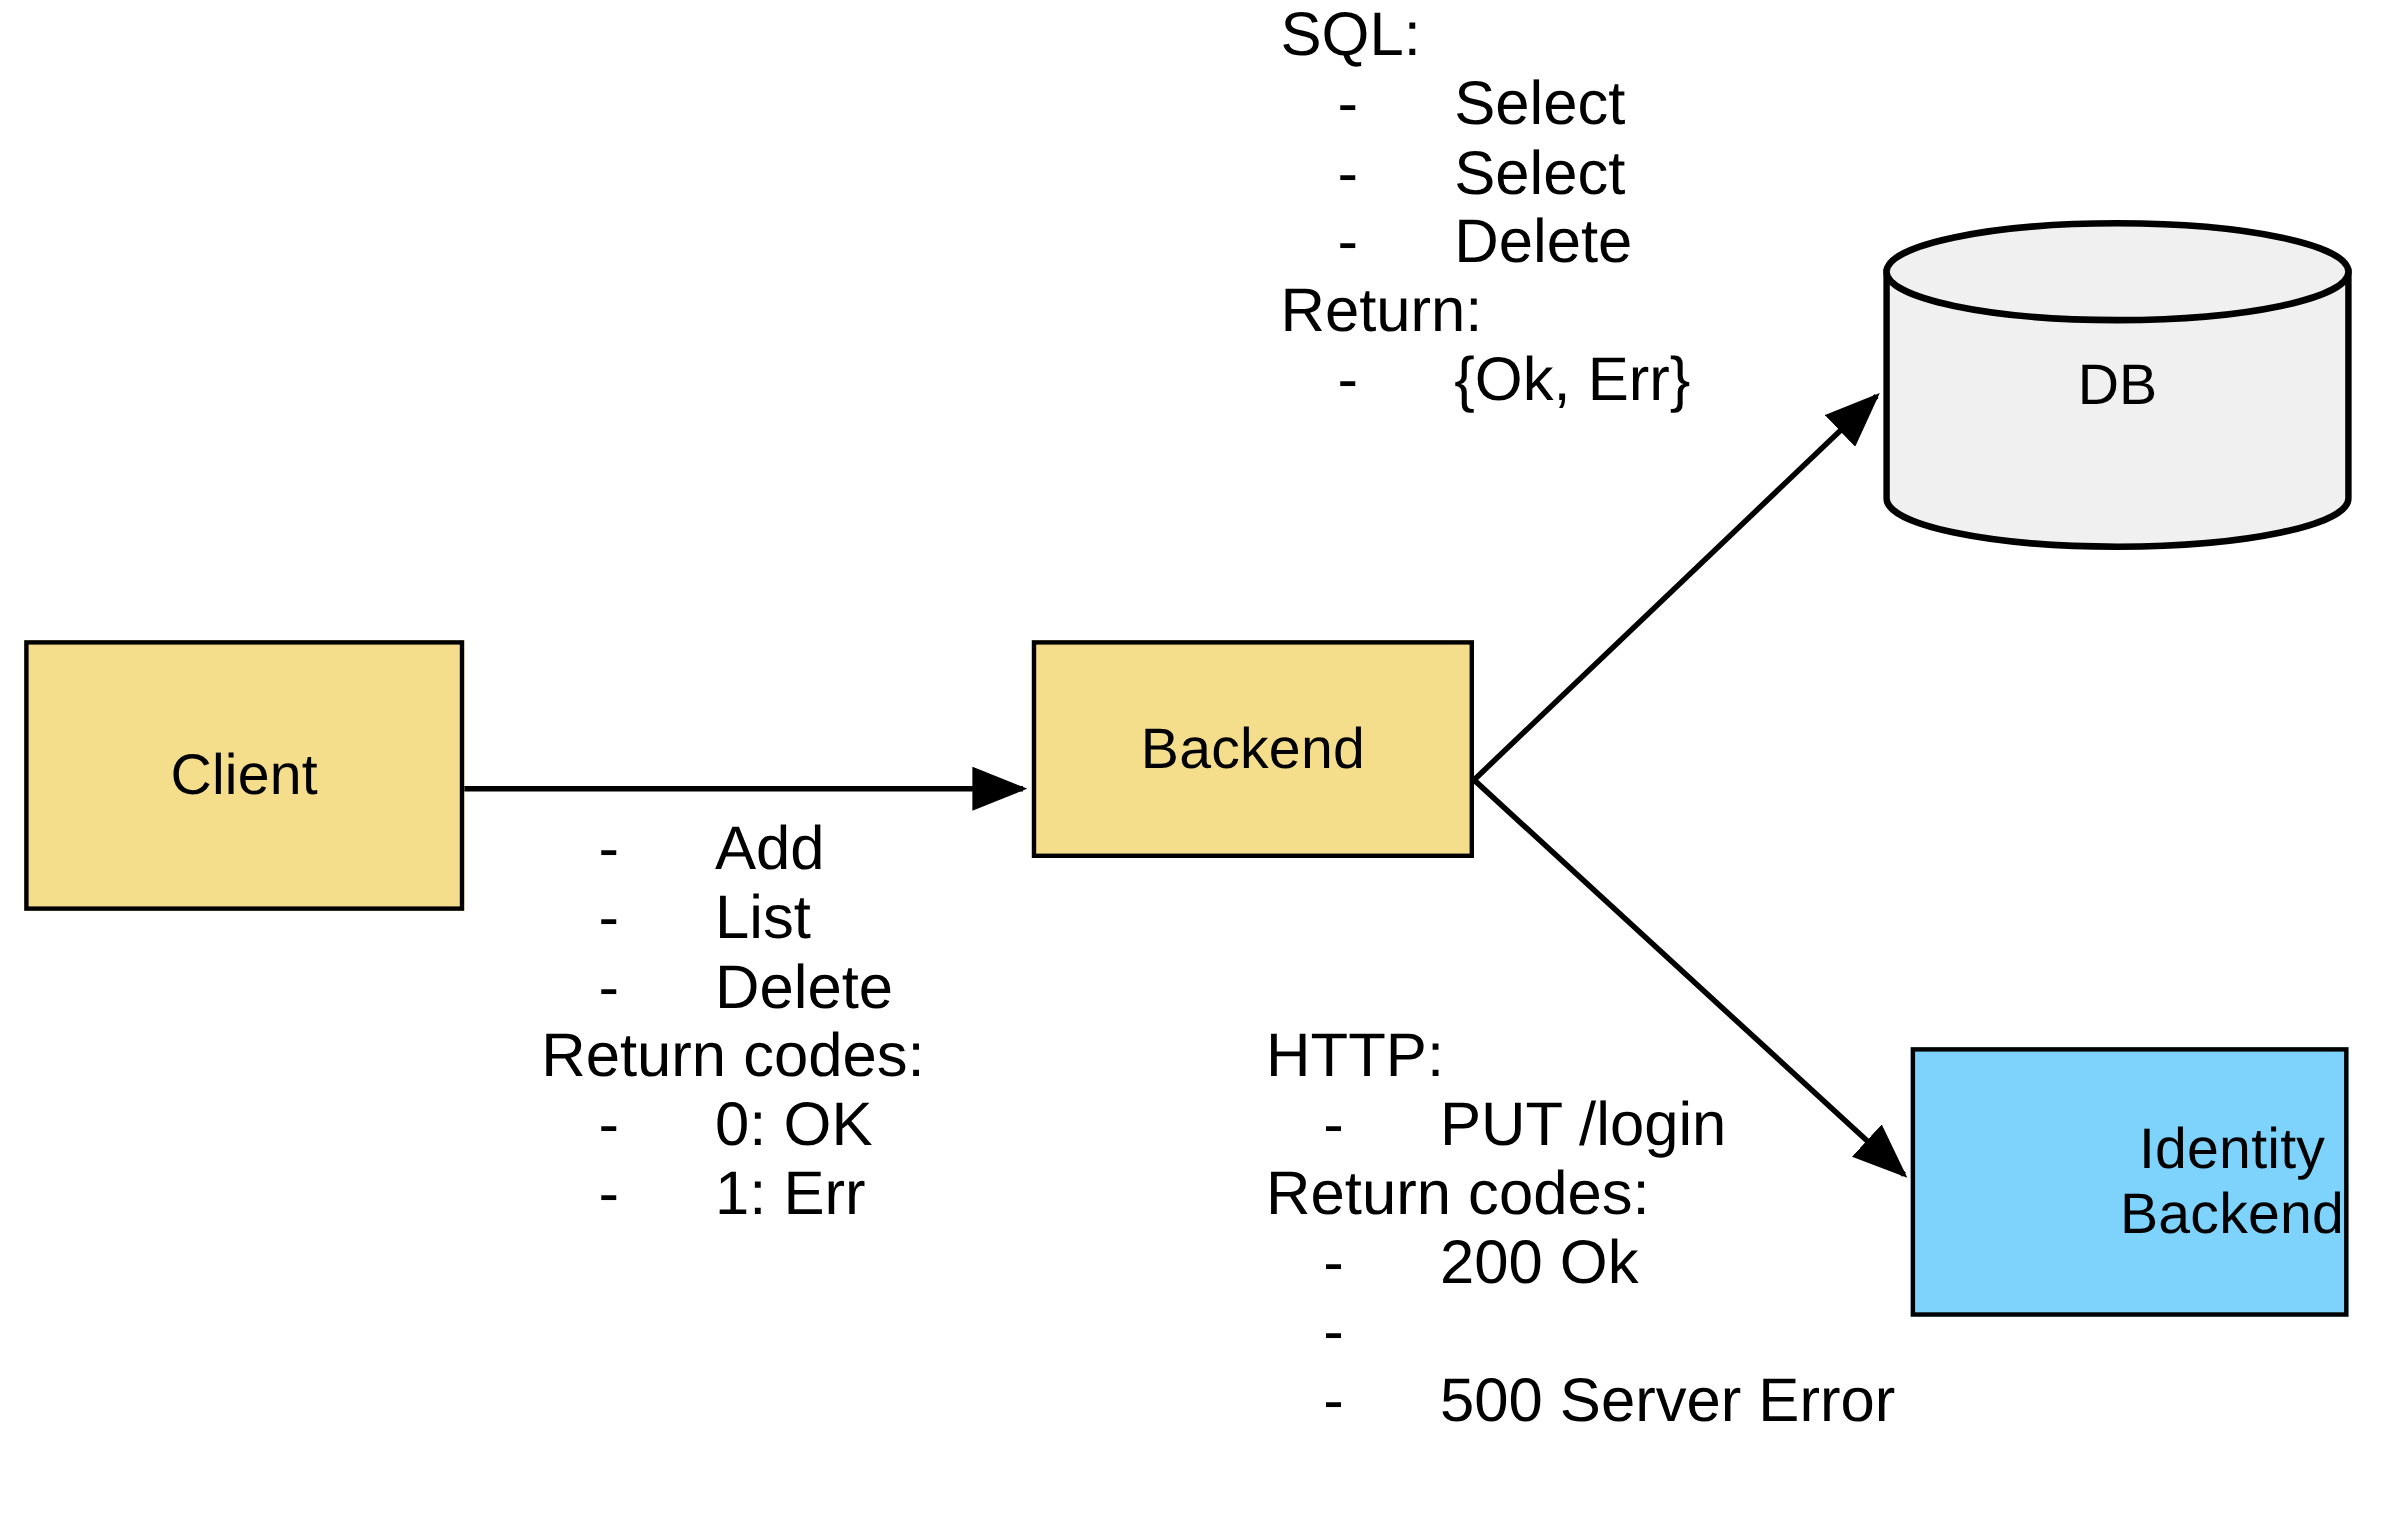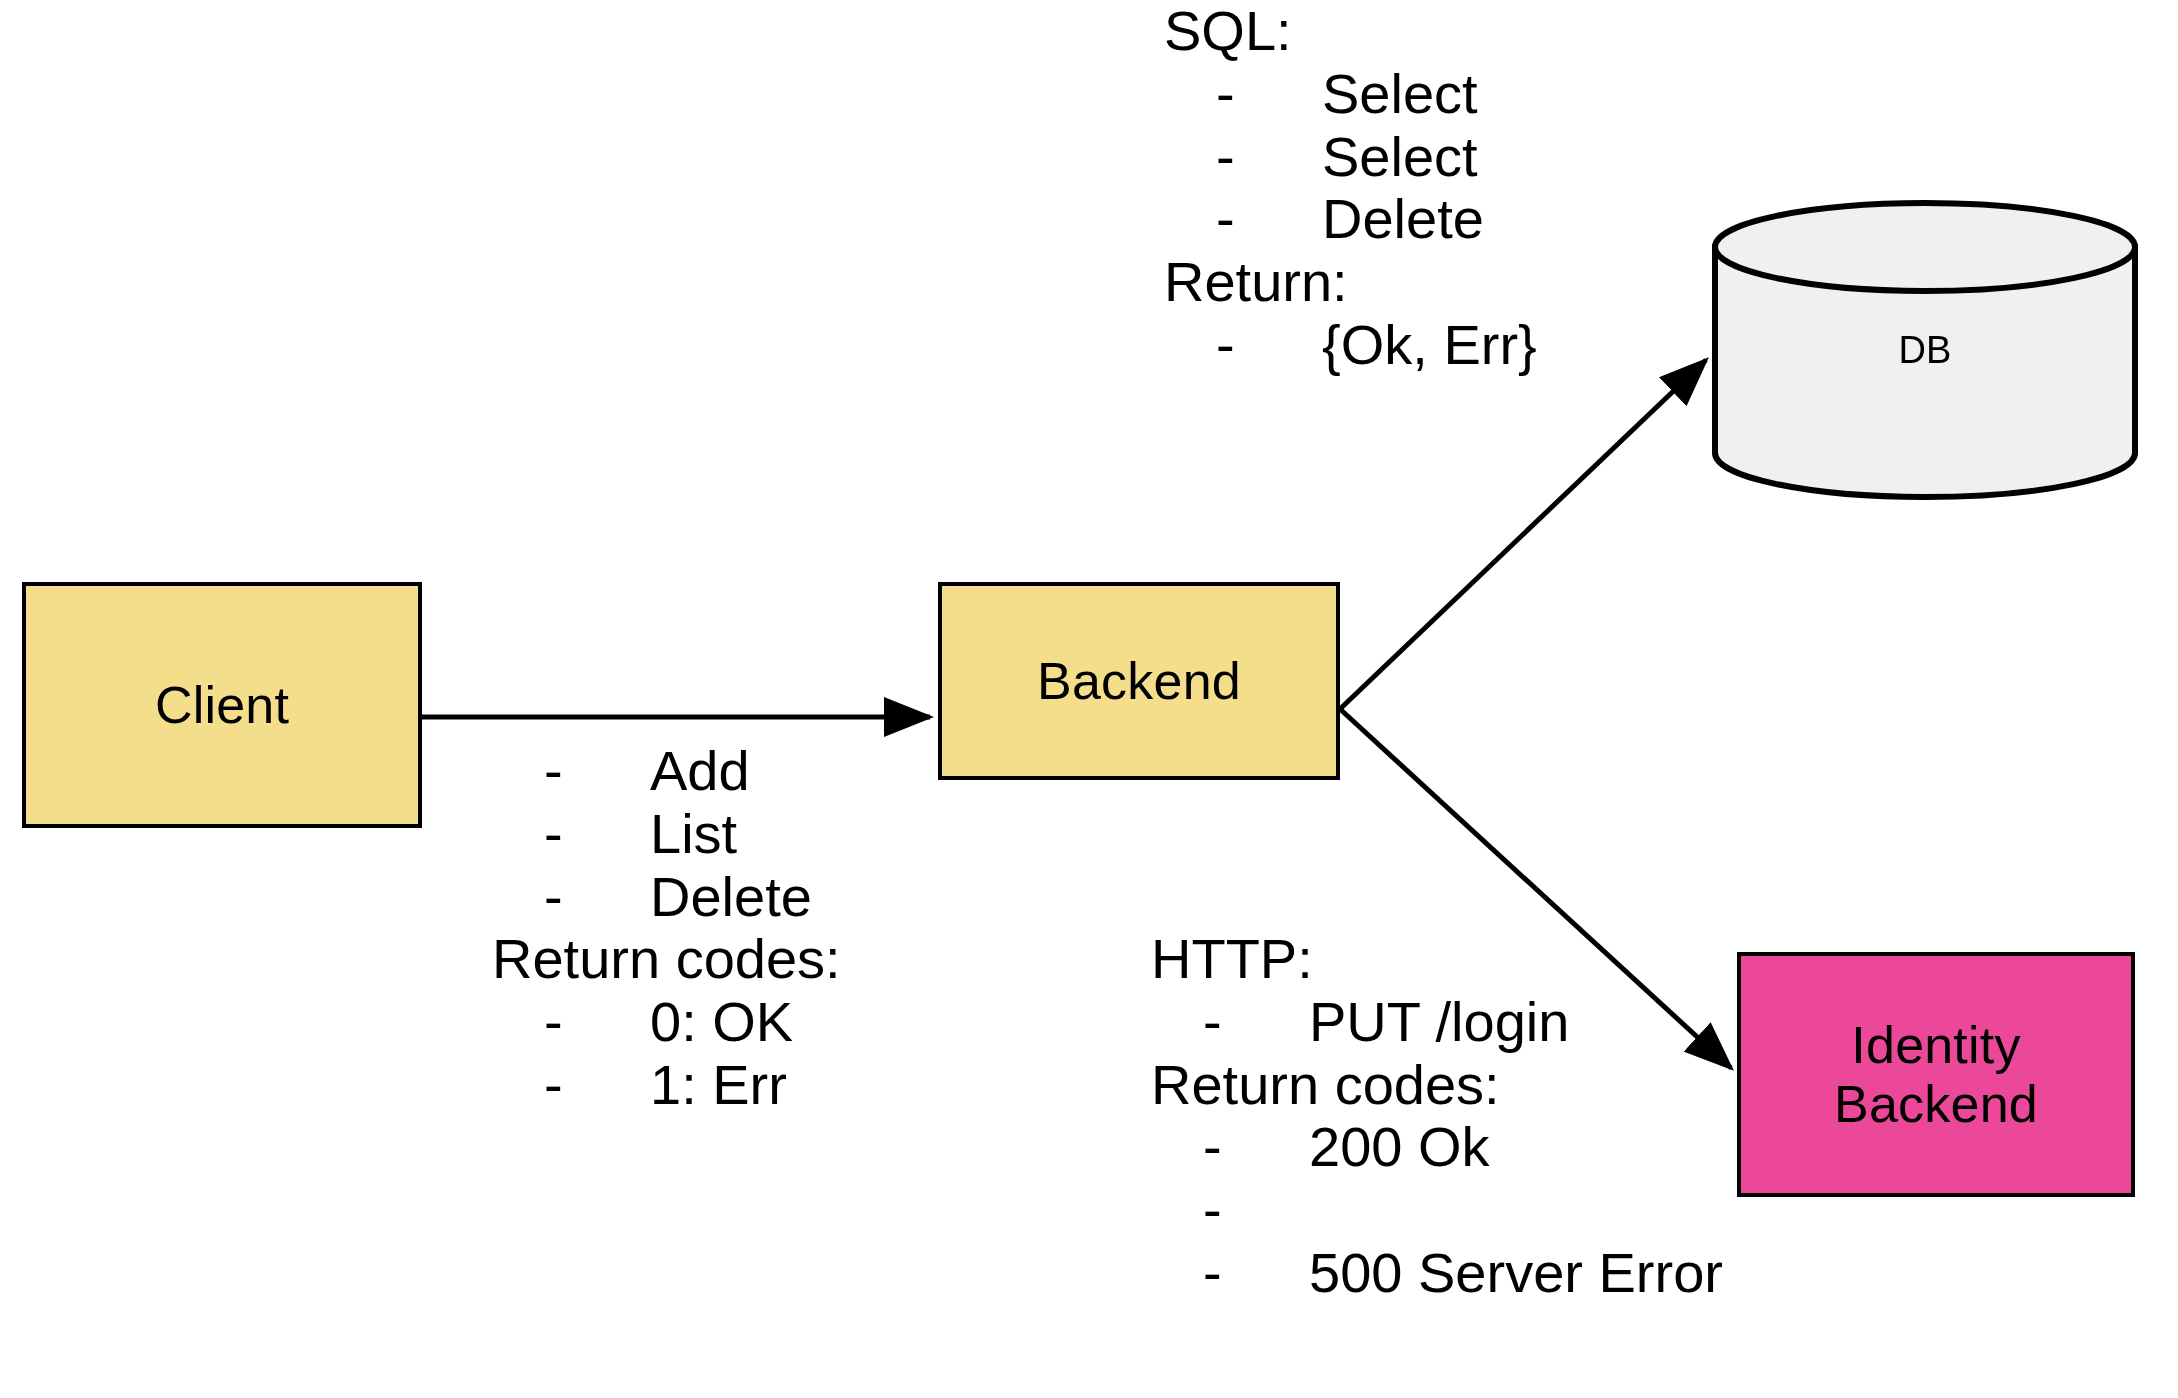--- a/index.html
+++ b/index.html
@@ -33,22 +33,23 @@
     align-items: center;
     justify-content: center;
     text-align: center;
     line-height: 1.12;
   }
   .node-box.yellow {
     background: #f5de8b;
     border: 4px solid #000000;
   }
   .node-box.grey {
-    background: #ec4899;
+    background: #7dd3fc;
     border: 4px solid #000000;
+    justify-content: flex-end;
   }
   .node-label {
     font-size: 52px;
     letter-spacing: 0.2px;
   }
 
   #client-box  { left: 22px;   top: 582px;  width: 400px; height: 246px; text-align: center; }
   #backend-box { left: 938px;  top: 582px;  width: 402px; height: 198px; }
   #idp-box     { left: 1737px; top: 952px;  width: 398px; height: 245px; }
 
@@ -62,21 +63,21 @@
   }
   #db-cyl .db-label {
     position: absolute;
     left: 0;
     top: 0;
     width: 426px;
     height: 300px;
     display: flex;
     align-items: center;
     justify-content: center;
-    font-size: 38px;
+    font-size: 52px;
   }
 
   
   .ann-block {
     position: absolute;
     font-size: 56px;
     line-height: 1.05;
     white-space: nowrap;
   }
   .ann-head {

